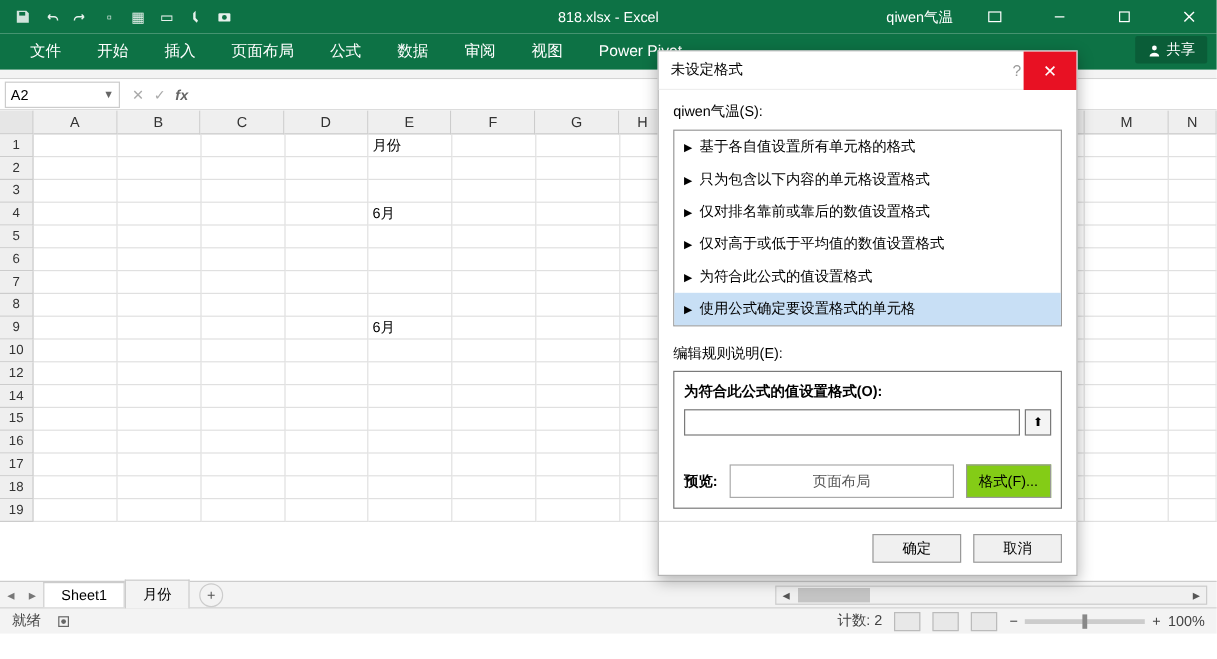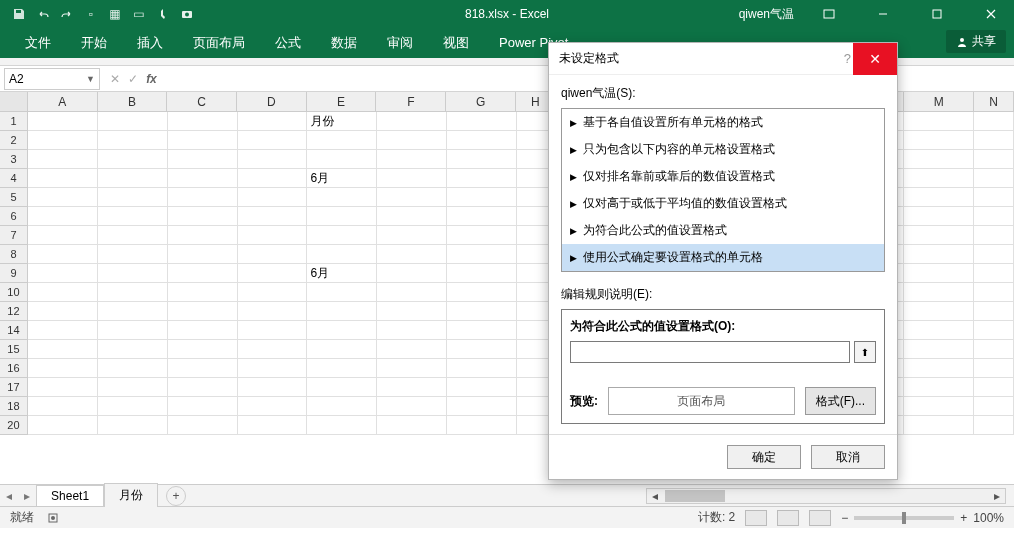--- a/index.html
+++ b/index.html
@@ -55,21 +55,21 @@
 .rule-item .arrow{font-size:9px}
 .rule-item.sel{background:#c8dff5}
 .inline-field{border:1px solid #7a7a7a;padding:8px;margin-top:6px}
 .formula-label{font-weight:bold;font-size:12px;margin-bottom:6px}
 .formula-input-wrap{display:flex;gap:4px}
 .formula-input{flex:1;height:22px;border:1px solid #7a7a7a;background:#fff}
 .range-btn{width:22px;height:22px;border:1px solid #7a7a7a;background:#f4f4f4;display:flex;align-items:center;justify-content:center;font-size:10px}
 .preview-row{display:flex;align-items:center;gap:10px;margin-top:24px}
 .preview-label{font-weight:bold}
 .preview-box{flex:1;height:28px;border:1px solid #aaa;display:flex;align-items:center;justify-content:center;color:#555}
-.fmt-btn{height:28px;padding:0 10px;border:1px solid #999;background:#e5e5e5}
+.fmt-btn{height:28px;padding:0 10px;border:1px solid #999;background:#84cc16}
 .dlg-buttons{display:flex;justify-content:flex-end;gap:10px;padding:10px 12px;border-top:1px solid #ddd}
 .dlg-btn{width:74px;height:24px;border:1px solid #999;background:#f0f0f0}
 svg{display:block}
 </style>
 </head>
 <body>
 
 <div class="titlebar">
   <div class="qat">
     <span class="ico">
@@ -445,21 +445,21 @@
         <div class="cell"></div>
         <div class="cell" style="width: 40px;"></div>
         <div class="cell" style="width: 87px; border-right: 1px solid rgb(224, 224, 224);"></div>
         <div class="cell" style="width: 87px; border-right: 1px solid rgb(224, 224, 224);"></div>
         <div class="cell" style="width: 87px; border-right: 1px solid rgb(224, 224, 224);"></div>
         <div class="cell" style="width: 87px; border-right: 1px solid rgb(224, 224, 224);"></div>
         <div class="cell"></div>
         <div class="cell" style="width: 40px;"></div>
       </div>
       <div class="row">
-        <div class="rowh">20</div>
+        <div class="rowh">19</div>
         <div class="cell"></div>
         <div class="cell"></div>
         <div class="cell"></div>
         <div class="cell"></div>
         <div class="cell"></div>
         <div class="cell"></div>
         <div class="cell"></div>
         <div class="cell" style="width: 40px;"></div>
         <div class="cell" style="width: 87px; border-right: 1px solid rgb(224, 224, 224);"></div>
         <div class="cell" style="width: 87px; border-right: 1px solid rgb(224, 224, 224);"></div>

